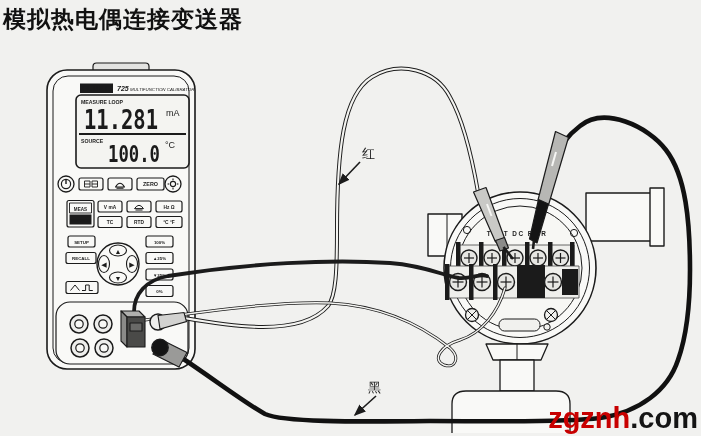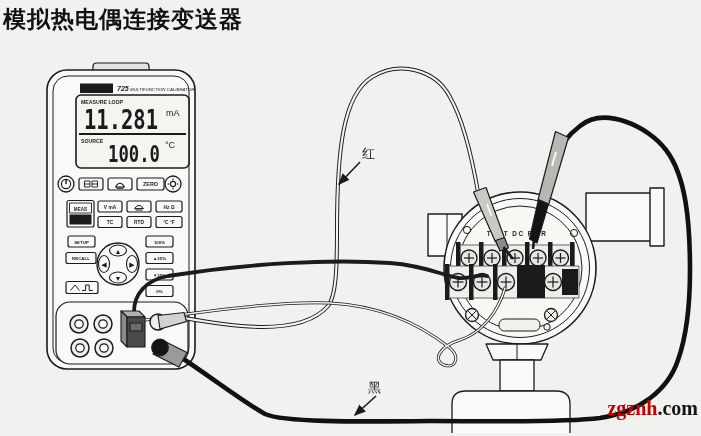--- a/index.html
+++ b/index.html
@@ -1,22 +1,22 @@
 <!DOCTYPE html>
 <html><head>
 <meta charset="utf-8">
 <style>
   html,body{margin:0;padding:0;background:#f1f1ef;}
   .stage{position:relative;width:701px;height:436px;background:#f1f1ef;overflow:hidden;
          font-family:"Liberation Sans",sans-serif;}
   .page-title{position:absolute;left:3px;top:4px;font-size:23px;font-weight:700;color:#111;
               letter-spacing:1px;font-family:"Liberation Sans","DejaVu Sans",sans-serif;}
   .diagram{position:absolute;left:0;top:0;}
-  .watermark{position:absolute;right:3px;bottom:16px;font-size:20px;font-weight:700;
-             font-family:Liberation Serif, serif;letter-spacing:0px;}
+  .watermark{position:absolute;right:3px;bottom:1px;font-size:29px;font-weight:700;
+             font-family:Liberation Sans, sans-serif;letter-spacing:0px;}
   .wm-red{color:#c80000;}
   .wm-dark{color:#141414;}
   text{font-family:"Liberation Sans",sans-serif;fill:#1b1b1b;}
   .seg{font-family:"DejaVu Sans Mono",monospace;font-weight:700;}
   .cjk{font-family:"Liberation Sans","DejaVu Sans",sans-serif;}
 </style>
 </head>
 <body>
 
 <div class="stage">

